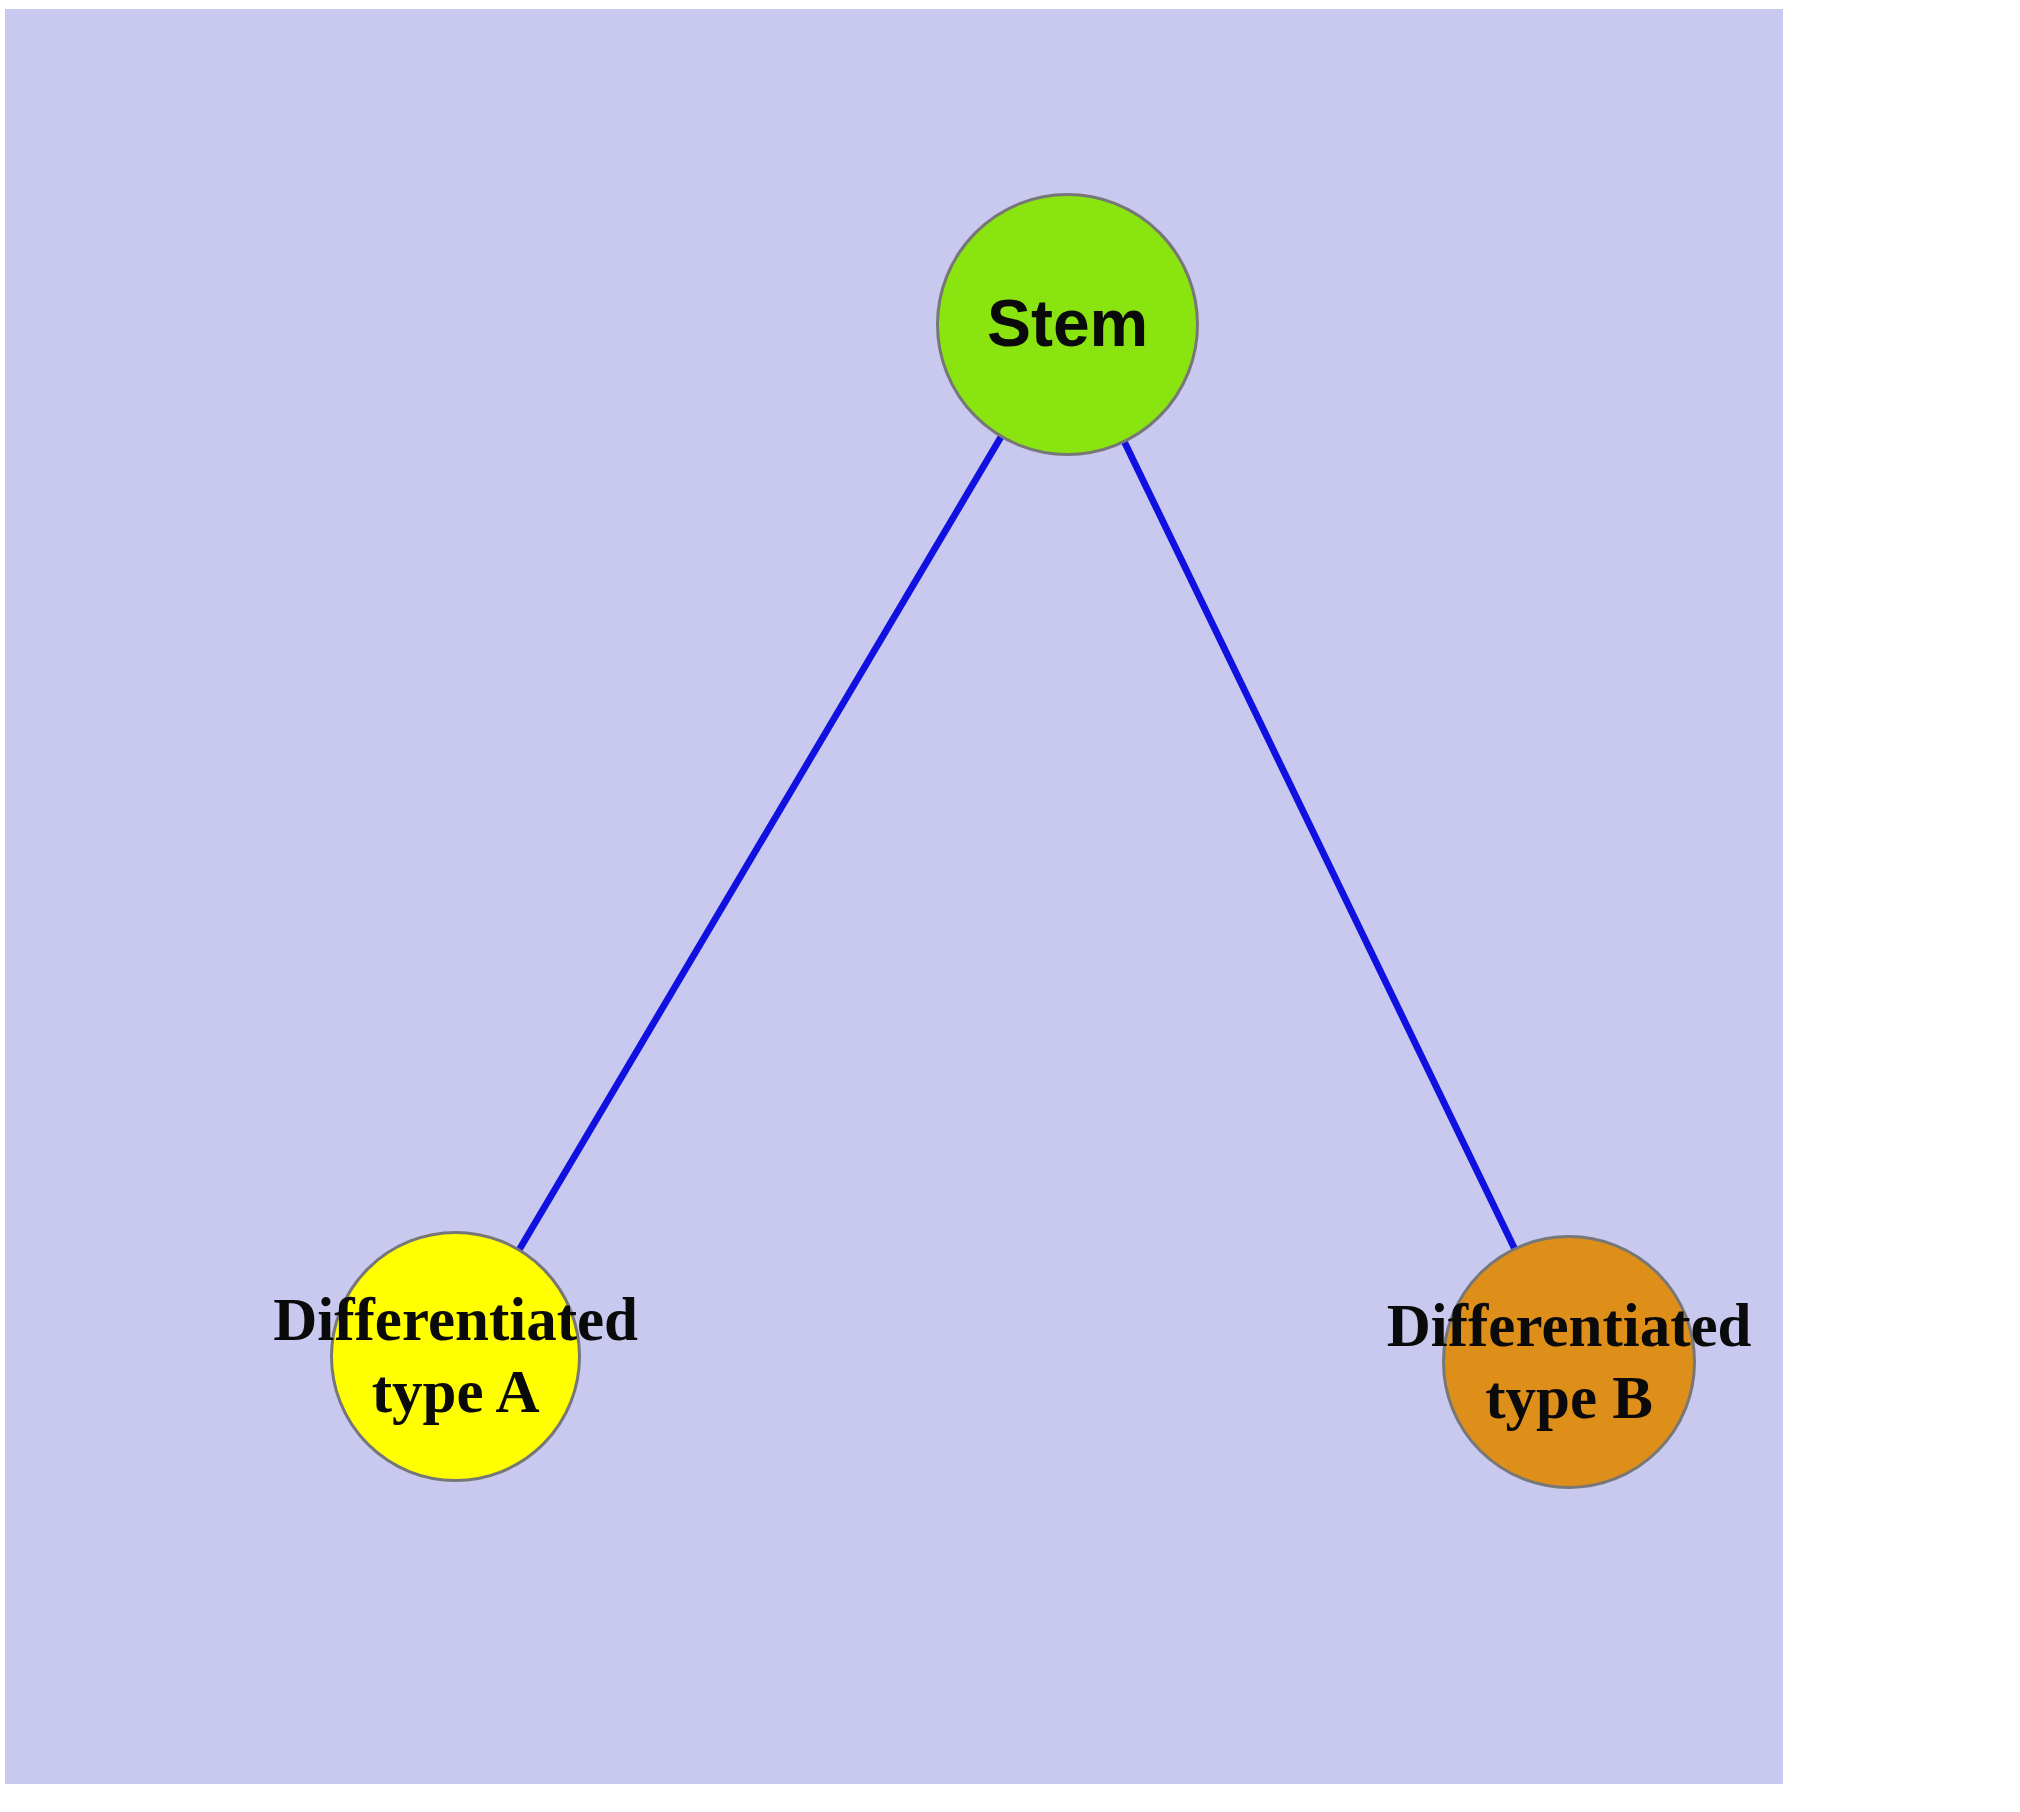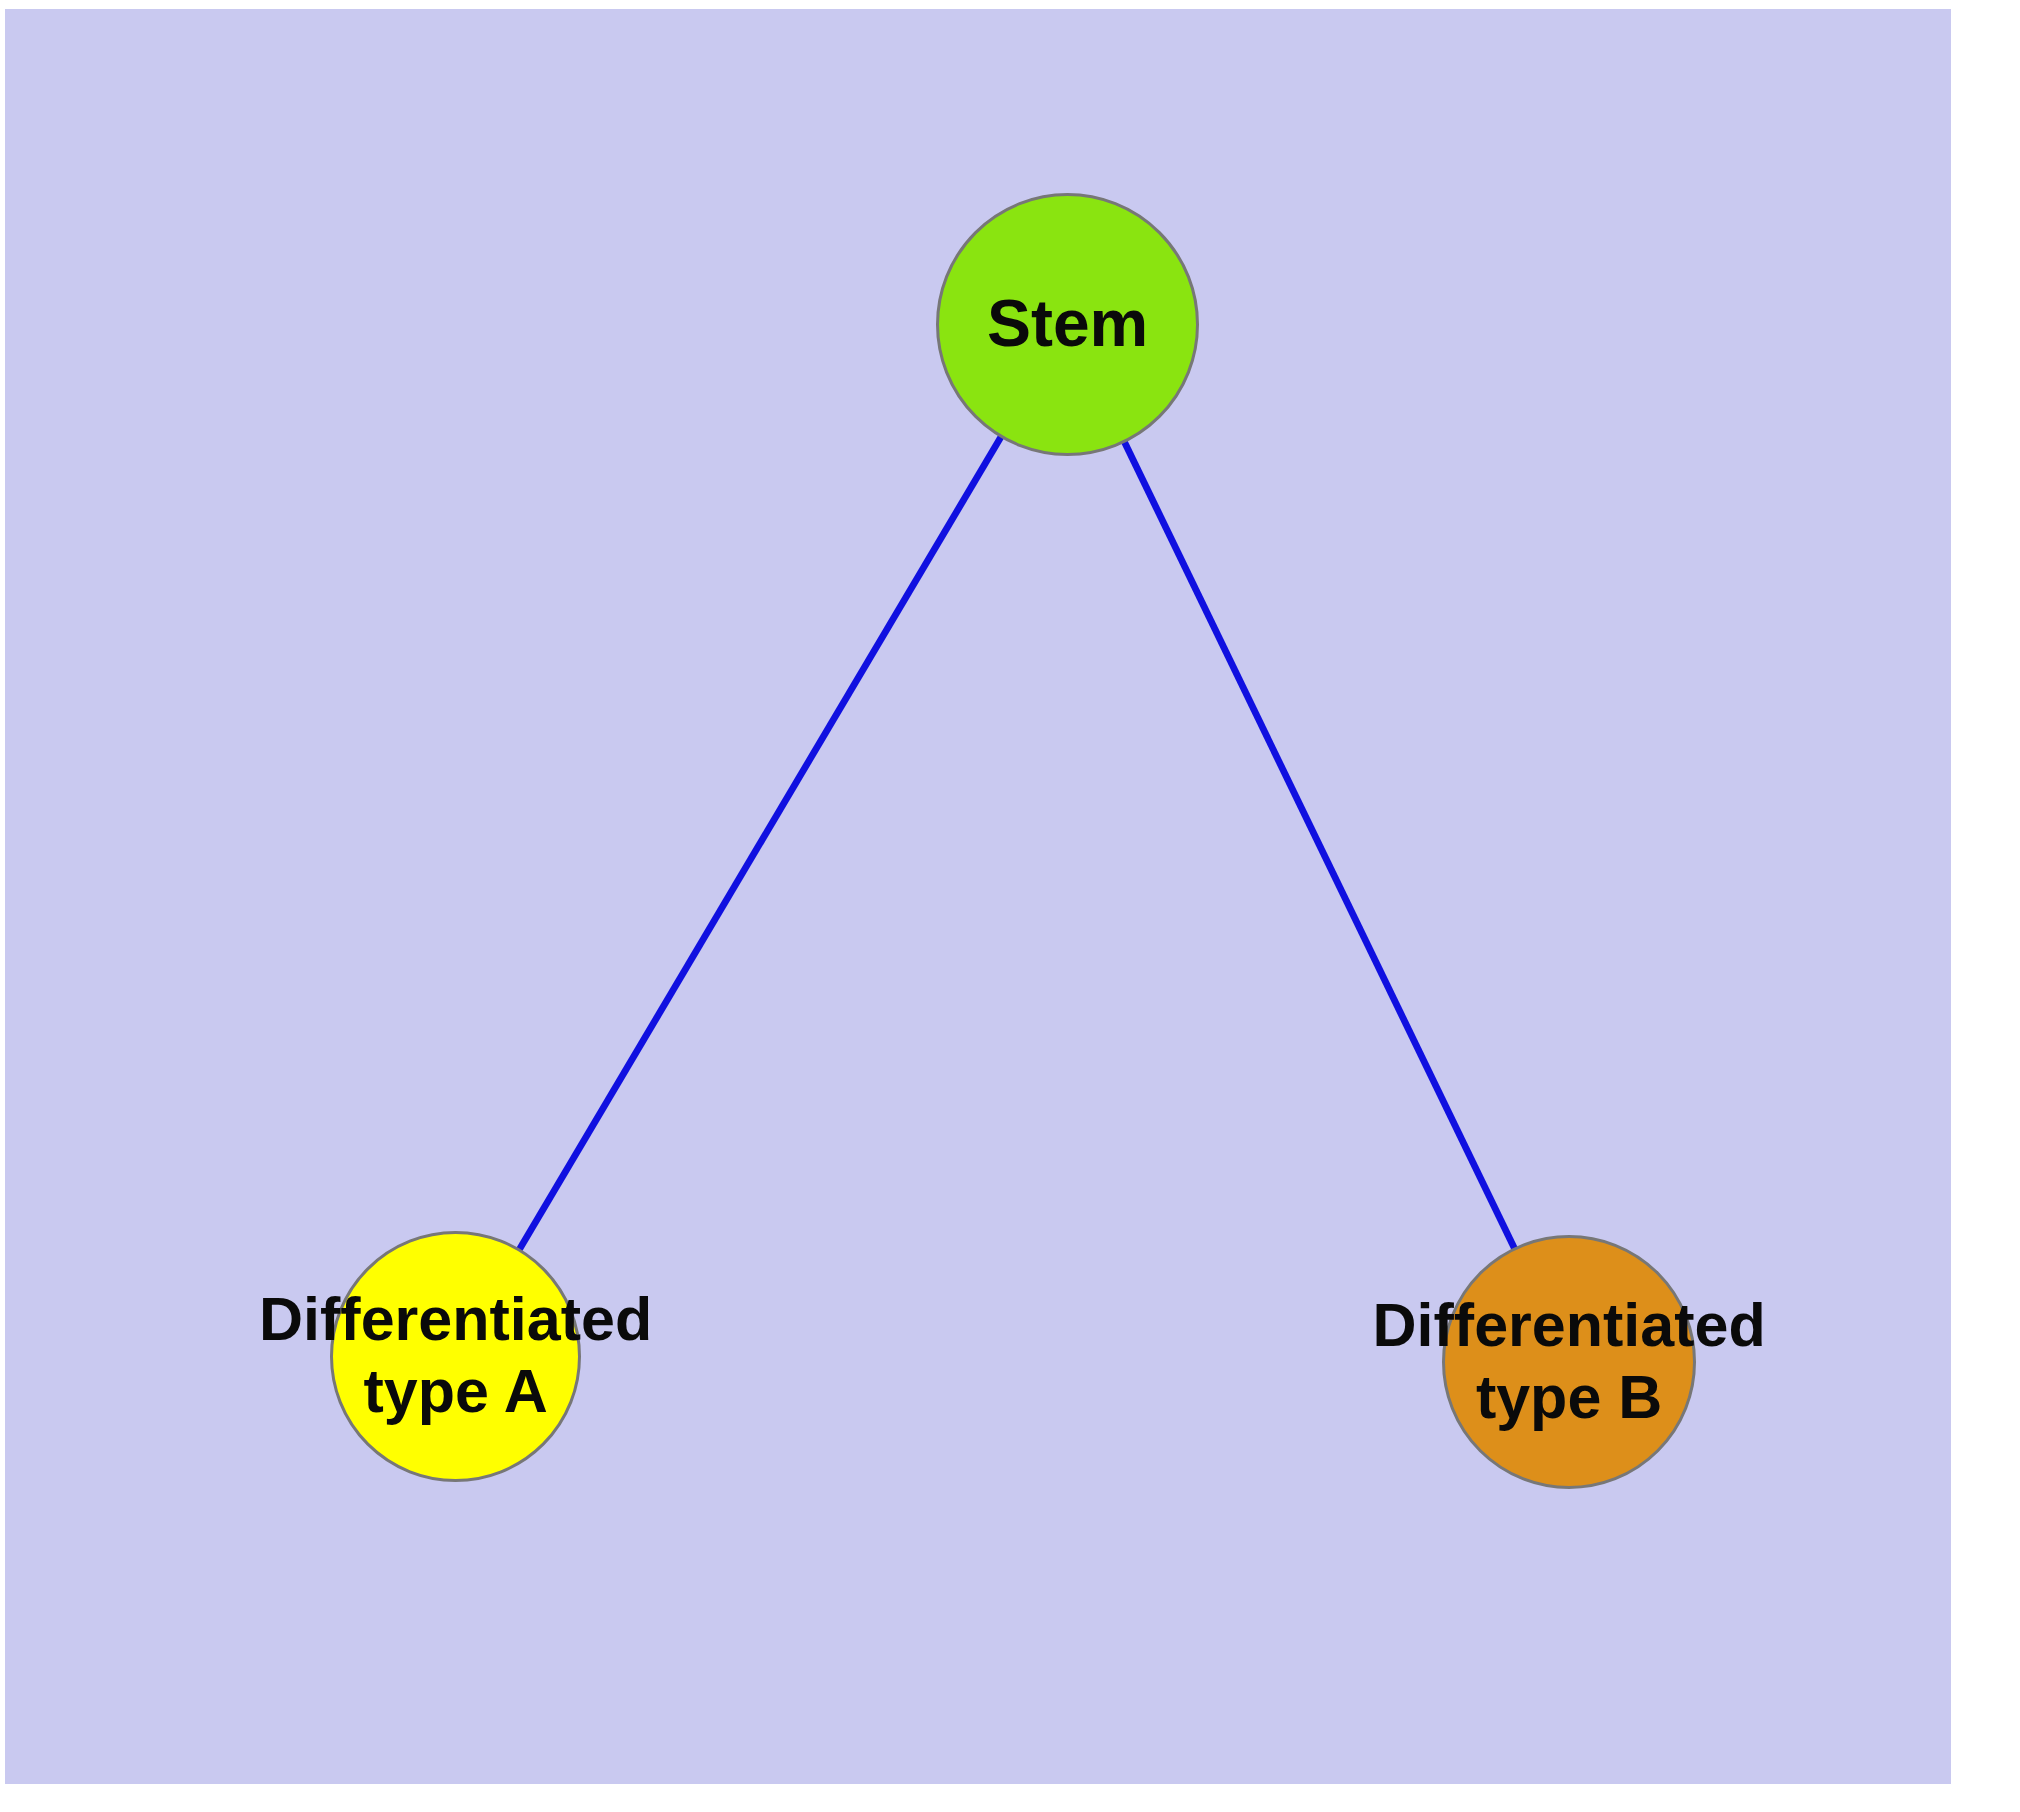--- a/index.html
+++ b/index.html
@@ -3,21 +3,21 @@
 <meta charset="utf-8">
 <style>
   html, body {
     margin: 0;
     padding: 0;
     background: #ffffff;
     font-family: "Liberation Sans", sans-serif;
   }
   #canvas {
     position: relative;
-    width: 1951px;
+    width: 1783px;
     height: 1812px;
     background: #ffffff;
     overflow: hidden;
   }
   #diagram-surface {
     position: absolute;
     left: 5.1px;
     top: 8.5px;
     width: 2010px;
     height: 1775px;
@@ -43,20 +43,21 @@
     text-align: center;
     font-weight: bold;
     color: #0a0a0a;
     line-height: 1.18;
   }
   .node-label.large {
     font-size: 66px;
   }
   .node-label.medium {
     font-size: 61px;
+    font-family: Liberation Serif, serif;
   }
 </style>
 </head>
 <body>
 
 <div id="canvas" style="background: rgb(255, 255, 255);">
   <div id="diagram-surface" style="background: rgb(201, 201, 240);">
     <svg id="edges-layer" xmlns="http://www.w3.org/2000/svg" viewBox="0 0 2372 2094" width="2010" height="1775">
         <line x1="1254" y1="372" x2="532" y2="1590" stroke="#1010e0" stroke-width="8"></line>
         <line x1="1254" y1="372" x2="1846" y2="1596" stroke="#1010e0" stroke-width="8"></line>

